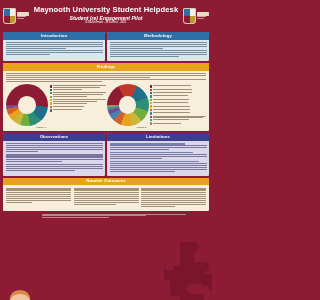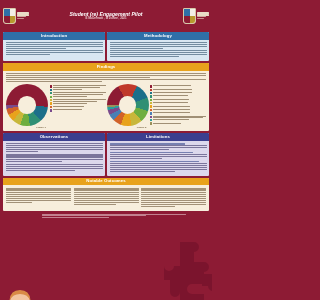--- a/index.html
+++ b/index.html
@@ -102,20 +102,21 @@
       </div>
       <div class="crest-words">
         <span class="cw1"></span>
           <span class="cw2"></span>
           <span class="cw3"></span>
           <span class="cw4"></span>
       </div>
     </div>
 
     <div class="titleblock">
+      <div class="ptitle">Maynooth University Student Helpdesk</div>
       <div class="psub">Student (re) Engagement Pilot</div>
       <div class="pauth">E McDermott , M Dunne',  2021</div>
     </div>
 
     <div class="crest right">
       <div class="shield">
         <i style="background:#2f6fa8"></i>
           <i style="background:#f2f0e6"></i>
         <i style="background:#8d1b34"></i>
           <i style="background:#b89a2e"></i>

